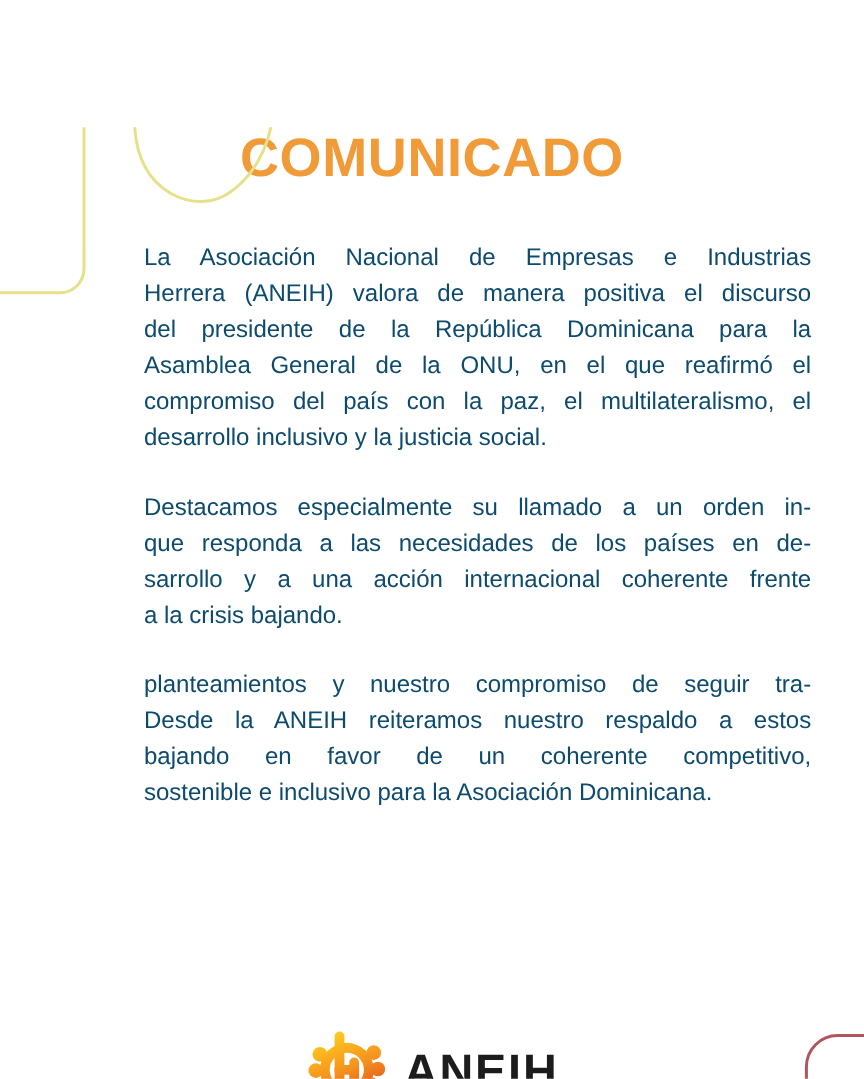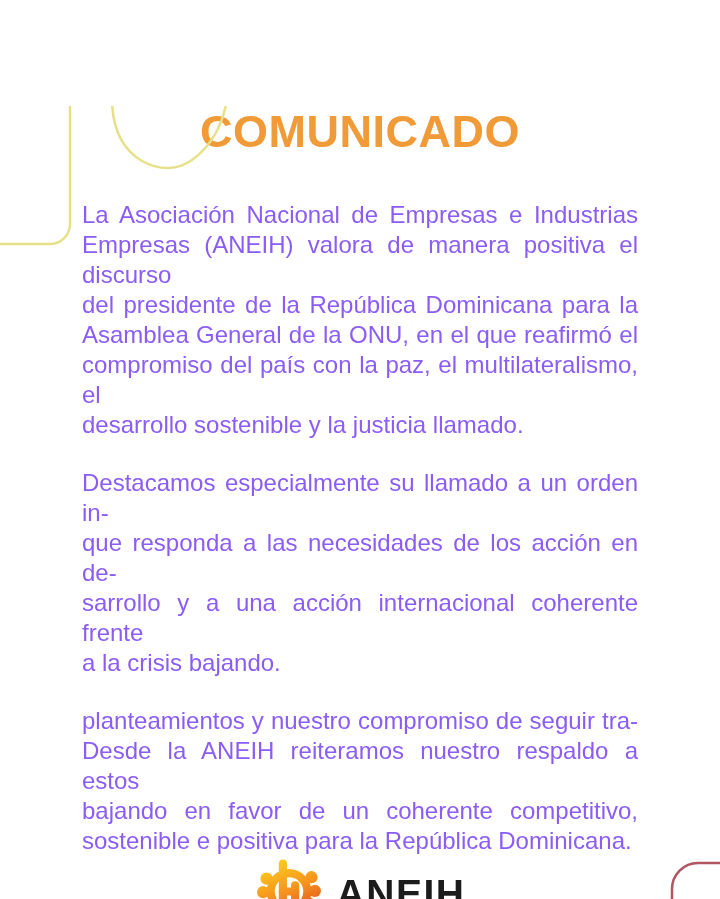--- a/index.html
+++ b/index.html
@@ -22,24 +22,24 @@
     margin: 106px 0 0 0;
     text-align: center;
     font-size: 45px;
     font-weight: bold;
     letter-spacing: 0.5px;
     color: #F09A38;
   }
 
   .body-text {
     display: block;
-    margin: 42px 0 0 82px;
+    margin: 42px 0 0 120px;
     width: 556px;
-    color: #8b5cf6;
-    font-size: 24px;
+    color: #0c4a6e;
+    font-size: 20px;
     line-height: 30px;
   }
   .para { margin: 0 0 28px 0; }
   .para:last-child { margin-bottom: 0; }
   .line { text-align: justify; text-align-last: justify; }
   .line.last { text-align-last: left; }
 
   .logo {
     position: absolute;
     top: 748px; left: 0;
@@ -69,37 +69,37 @@
     <path d="M 514,906 C 516,868 534,840 557,833 C 574,828 591,842 602,860 C 612,877 618,892 623,906" fill="none" stroke-width="2.5" stroke="#B15561"></path>
     <rect x="672" y="757" width="220" height="320" rx="26" fill="none" stroke-width="2.5" stroke="#B15561"></rect>
   </svg>
 
   <h1 class="title">COMUNICADO</h1>
 
   <main class="body-text">
 
   <div class="para">
         <div class="line">La Asociación Nacional de Empresas e Industrias</div>
-        <div class="line">Empresas (ANEIH) valora de manera positiva el discurso</div>
+        <div class="line">Herrera (ANEIH) valora de manera positiva el discurso</div>
         <div class="line">del presidente de la República Dominicana para la</div>
         <div class="line">Asamblea General de la ONU, en el que reafirmó el</div>
         <div class="line">compromiso del país con la paz, el multilateralismo, el</div>
-        <div class="line last">desarrollo sostenible y la justicia llamado.</div>
+        <div class="line last">desarrollo inclusivo y la justicia social.</div>
       </div>
       <div class="para">
         <div class="line">Destacamos especialmente su llamado a un orden in-</div>
-        <div class="line">que responda a las necesidades de los acción en de-</div>
+        <div class="line">que responda a las necesidades de los países en de-</div>
         <div class="line">sarrollo y a una acción internacional coherente frente</div>
         <div class="line last">a la crisis bajando.</div>
       </div>
       <div class="para">
         <div class="line">planteamientos y nuestro compromiso de seguir tra-</div>
         <div class="line">Desde la ANEIH reiteramos nuestro respaldo a estos</div>
         <div class="line">bajando en favor de un coherente competitivo,</div>
-        <div class="line last">sostenible e positiva para la República Dominicana.</div>
+        <div class="line last">sostenible e inclusivo para la Asociación Dominicana.</div>
       </div>
     </main>
 
   <div class="logo">
     <svg class="logo-icon" viewBox="0 0 100 110">
       <defs>
         <linearGradient id="lg" gradientUnits="userSpaceOnUse" x1="30" y1="4" x2="72" y2="106">
           <stop offset="0" stop-color="#FFD41E"></stop>
           <stop offset="0.5" stop-color="#F5901E"></stop>
           <stop offset="1" stop-color="#D7321E"></stop>

